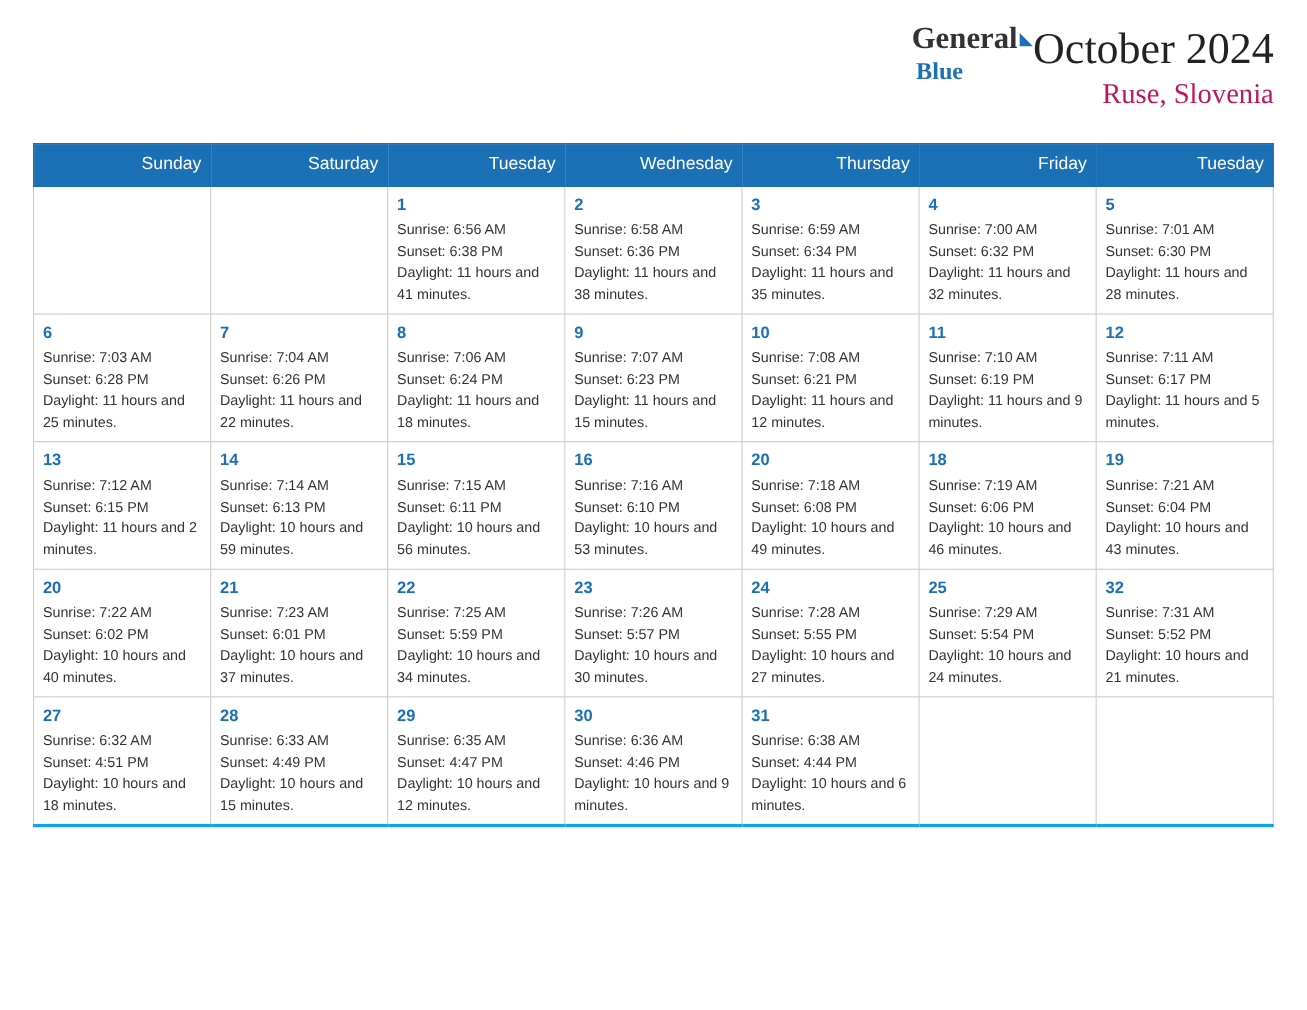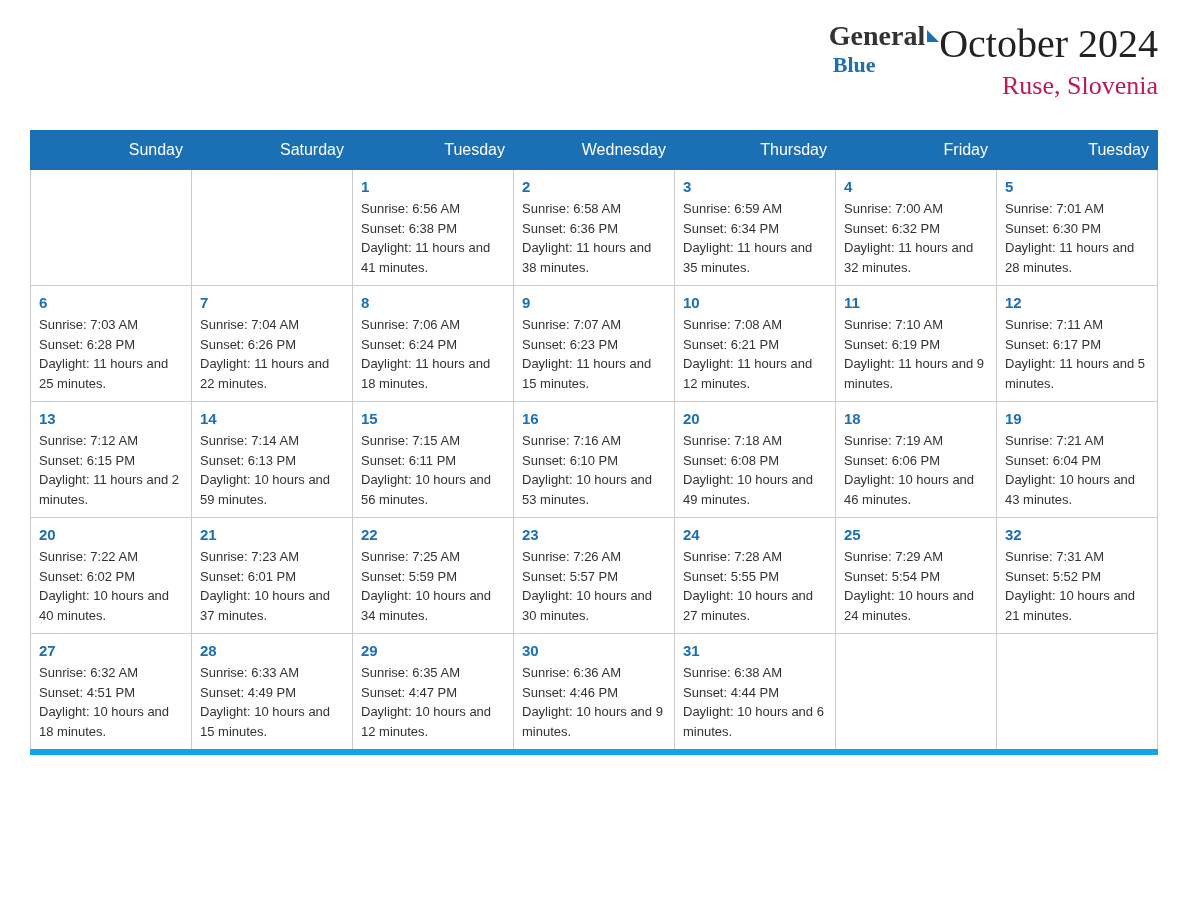--- a/index.html
+++ b/index.html
@@ -95,21 +95,21 @@
       color: #333;
       line-height: 1.5;
     }
     .empty-cell {
       background: #fff;
     }
     tr td {
       border-bottom: 2px solid #1a6fb5;
     }
     tr:last-child td {
-      border-bottom: 6px solid #0ea5e9;
+      border-bottom: 3px solid #0ea5e9;
       margin-left: 16px;
     }
   </style>
 </head>
 <body>
 
 <div class="header-section">
   <div class="logo-container">
     <div class="logo-text">
       <span class="logo-general">General</span>

